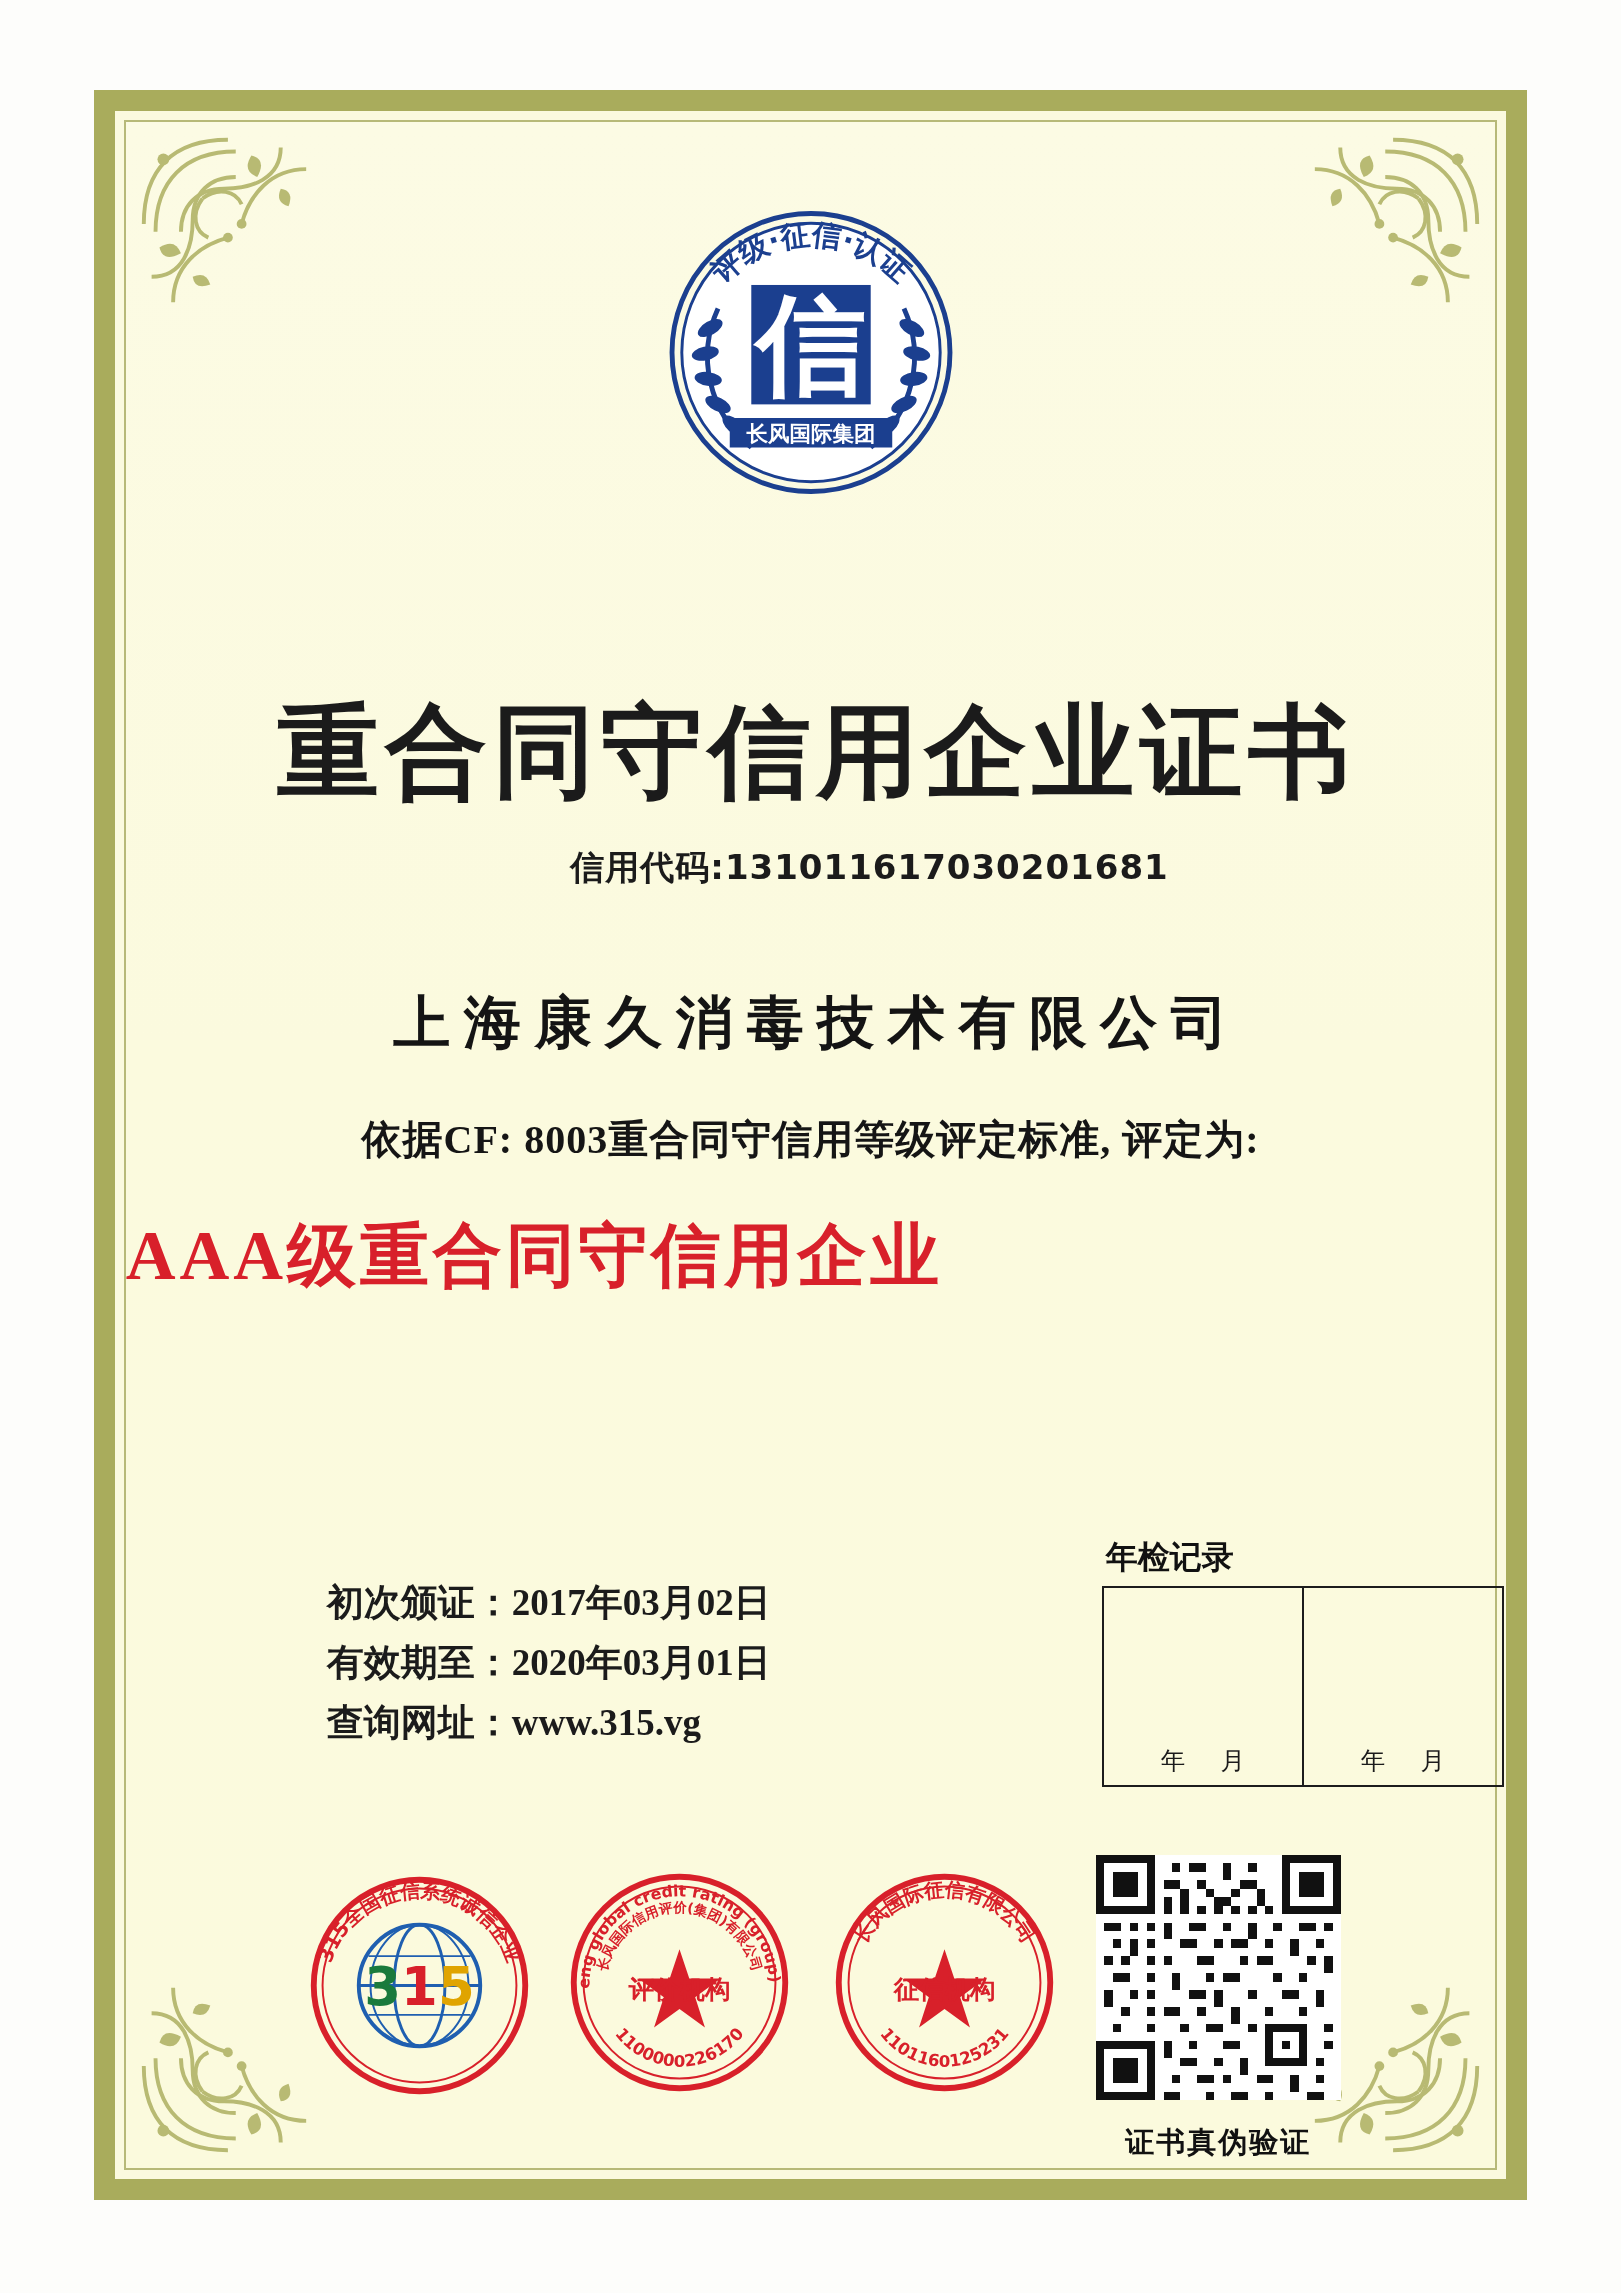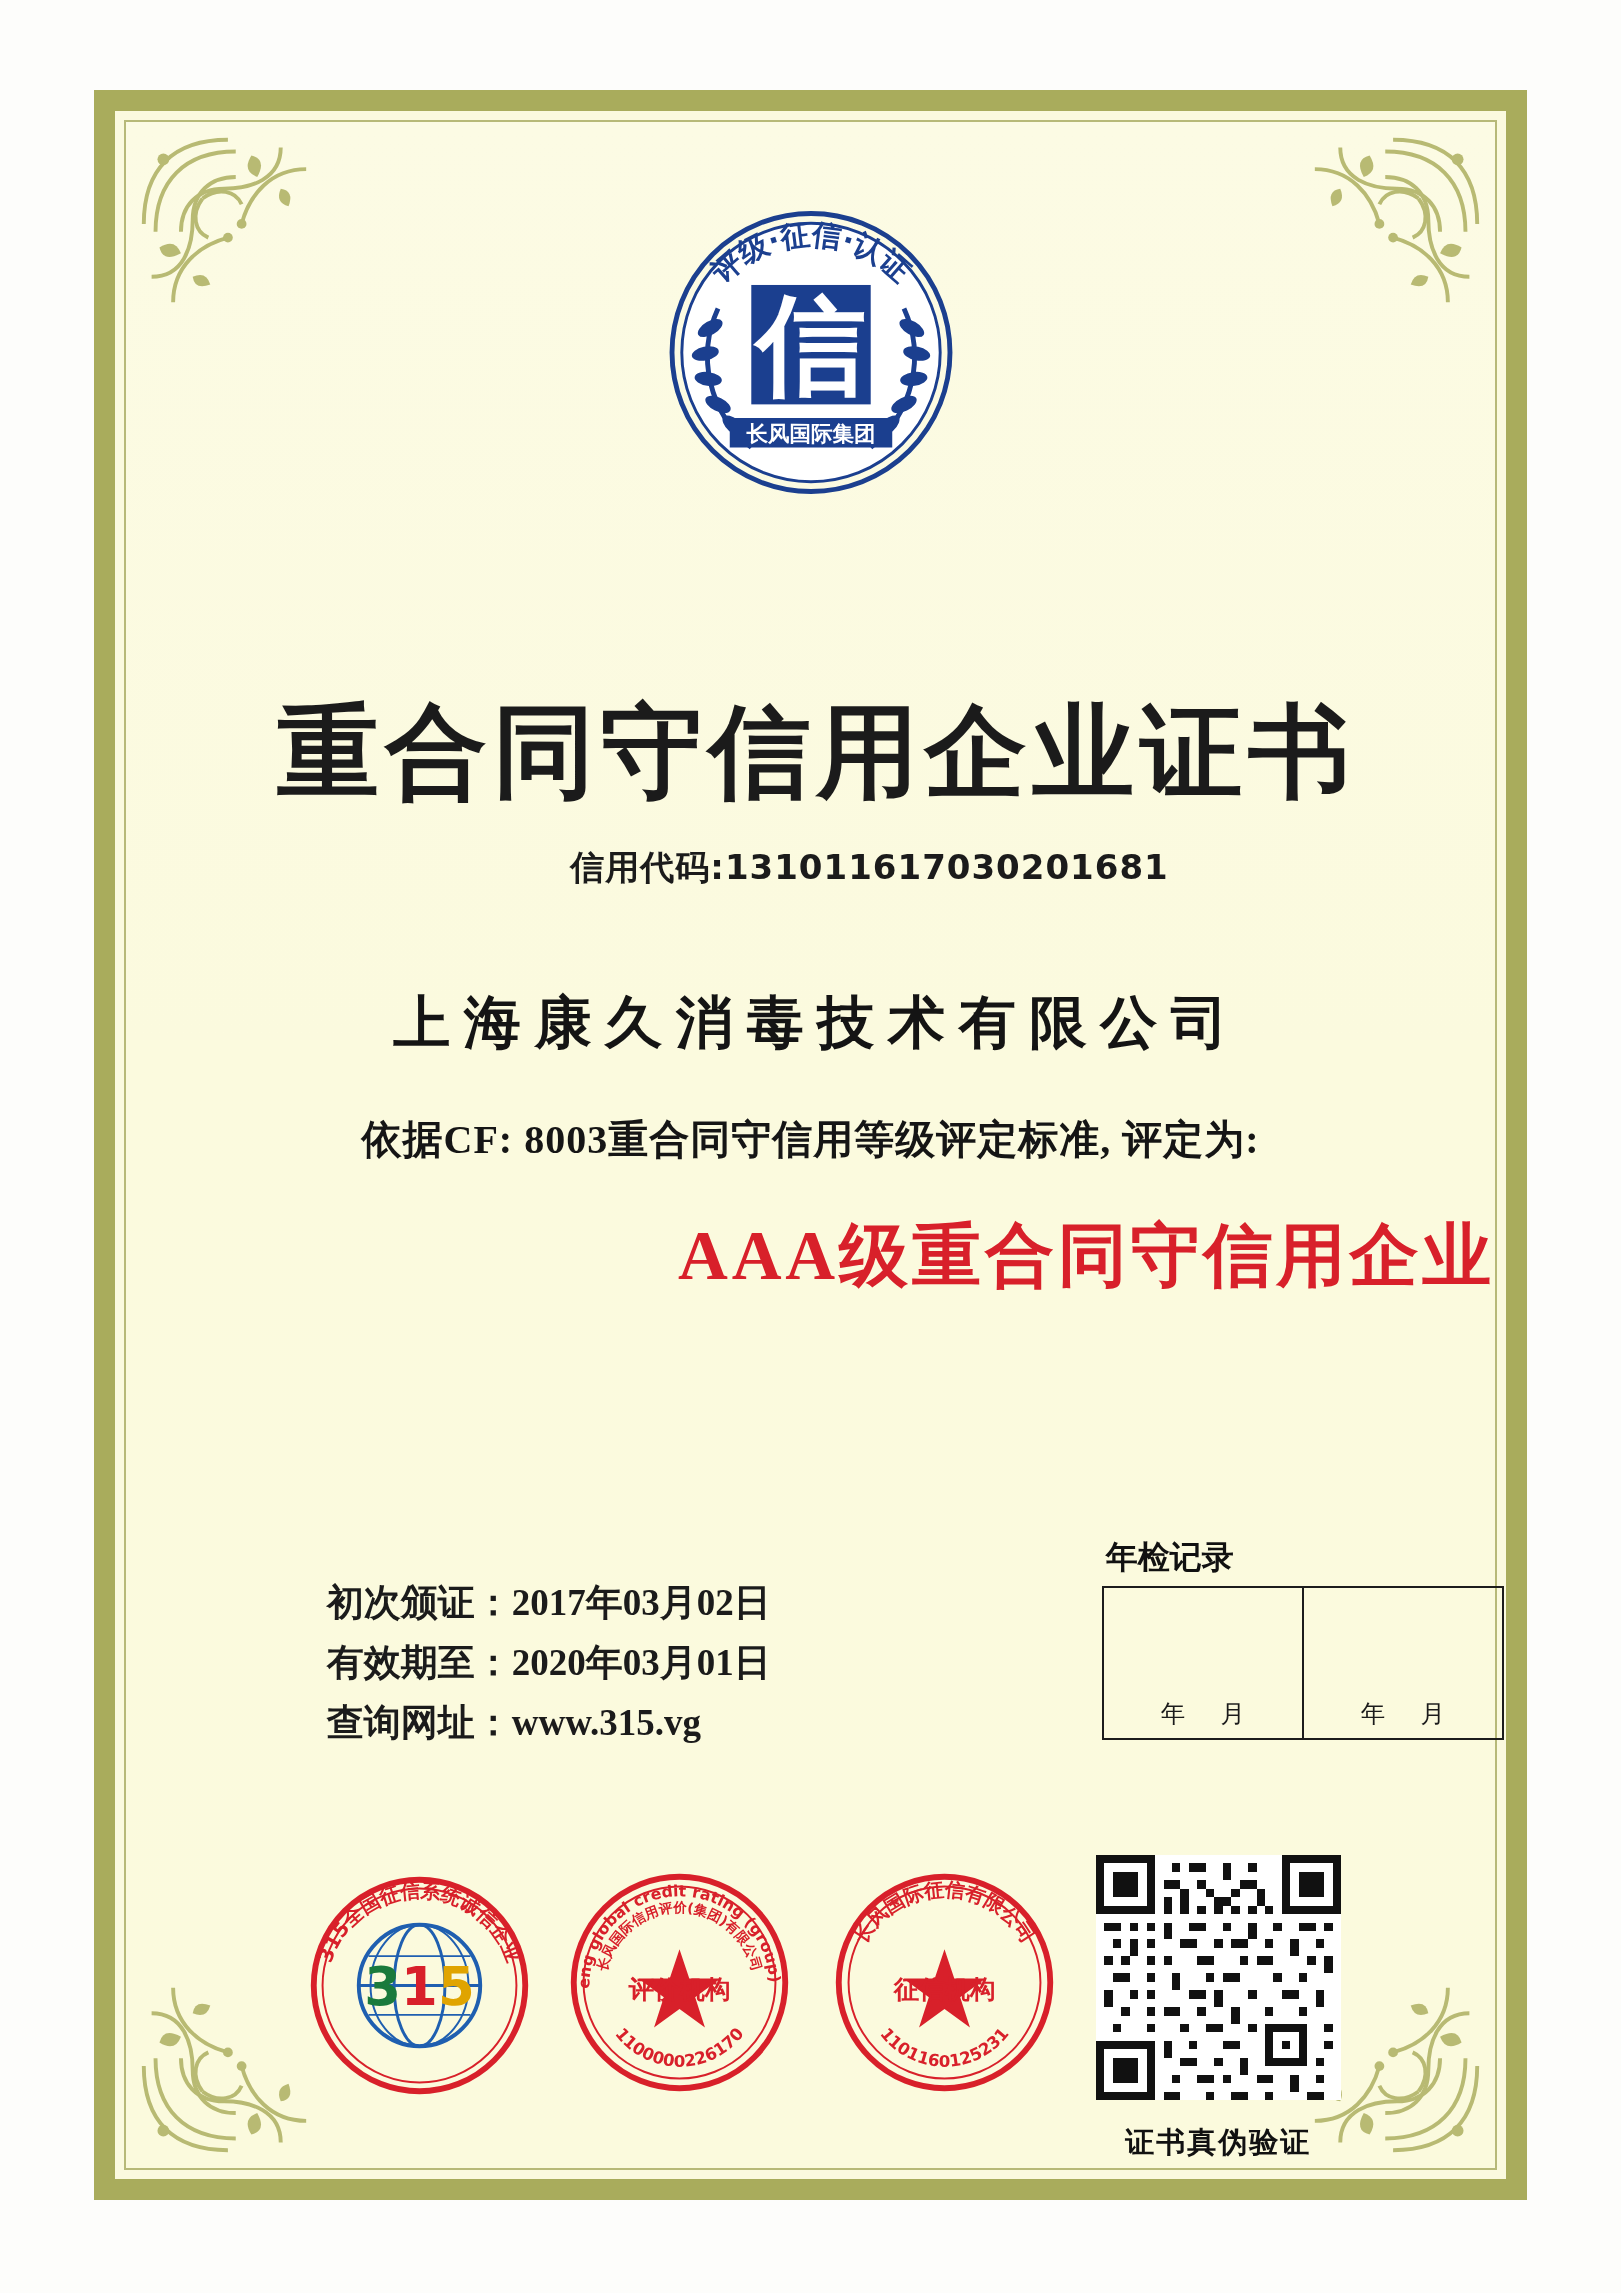--- a/index.html
+++ b/index.html
@@ -94,21 +94,21 @@
     text-align:center;
     font-family:Liberation Serif, serif;
     font-weight:bold;
     font-size:40px;
     letter-spacing:1px;
     color:#151515;
   }
   .grade{
     position:absolute;
     top:1088px;left:0;right:0;
-    text-align:right;
+    text-align:left;
     font-family:"Liberation Serif", serif;
     font-weight:bold;
     font-size:69px;
     letter-spacing:3.9px;
     color:#d8202a;
   }
 
   
   .details{
     position:absolute;
@@ -131,21 +131,21 @@
   }
   .annual-title{
     font-family:"DejaVu Sans", sans-serif;
     font-weight:bold;
     font-size:32px;
     color:#111;
     margin-bottom:5.9px;
     padding-left:3.9px;
   }
   .annual-table{
-    width:402px;height:154px;
+    width:402px;height:201px;
     border:2.9px solid #1c1c1c;
     display:flex;
     box-sizing:border-box;
   }
   .annual-cell{
     flex:1;
     position:relative;
     box-sizing:border-box;
   }
   .annual-cell + .annual-cell{border-left:2.9px solid #1c1c1c;}

